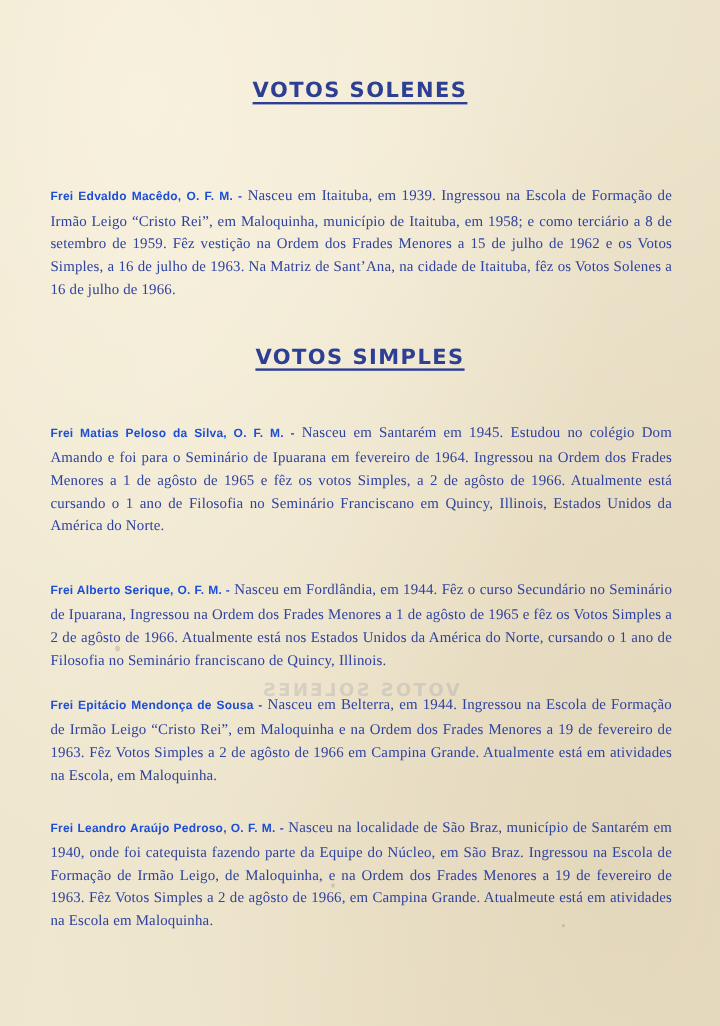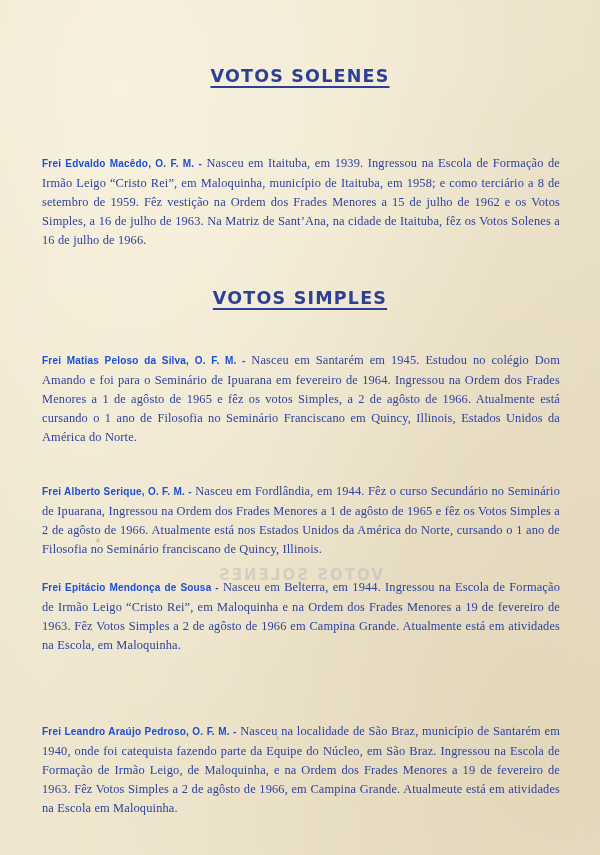--- a/index.html
+++ b/index.html
@@ -81,21 +81,21 @@
   }
   .entry .body {
     font-family: "Liberation Serif", serif;
   }
 
   
   #entry-macedo { top: 142px; }
   #entry-peloso { top: 339px; }
   #entry-serique { top: 470px; }
   #entry-mendonca { top: 566px; }
-  #entry-pedroso { top: 710px; }
+  #entry-pedroso { top: 668px; }
 
   
   .bleed {
     position: absolute;
     left: 0; right: 0;
     text-align: center;
     font-family: "DejaVu Sans", sans-serif;
     font-weight: bold;
     font-size: 15px;
     letter-spacing: 2px;

